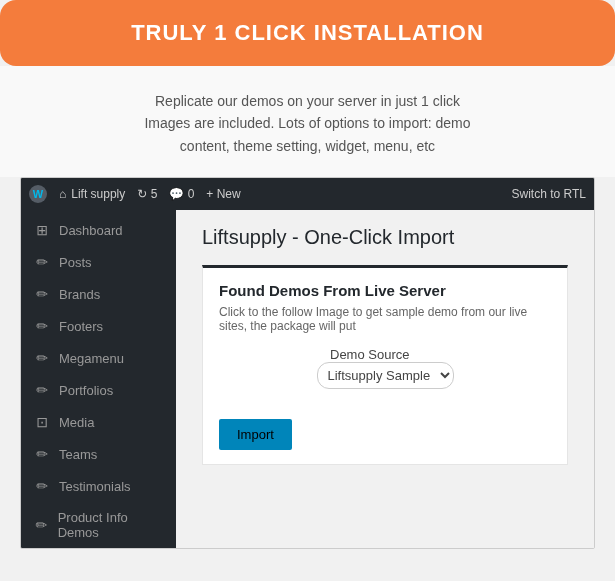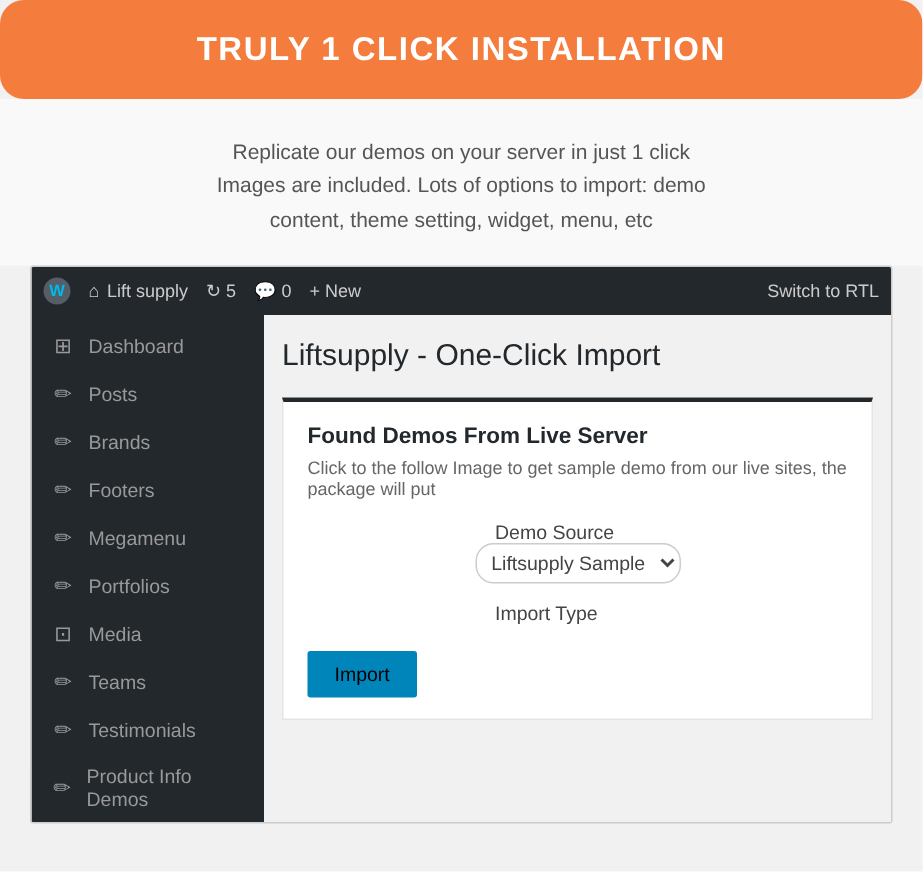--- a/index.html
+++ b/index.html
@@ -112,21 +112,21 @@
     .wp-sidebar .sidebar-item .icon {
       font-size: 14px;
       width: 18px;
       text-align: center;
       color: #999;
     }
 
     
     .wp-content {
       flex: 1;
-      padding: 16px 12px;
+      padding: 16px 26px;
       background: #f1f1f1;
     }
 
     .wp-content h2 {
       font-size: 20px;
       color: #23282d;
       font-weight: 400;
       margin-bottom: 16px;
     }
 
@@ -276,21 +276,20 @@
         <p class="subtitle">Click to the follow Image to get sample demo from our live sites, the package will put</p>
 
         <div class="form-row">
           <label>Demo Source</label>
           <select>
             <option>Liftsupply Sample</option>
           </select>
         </div>
 
         <div class="form-row">
-          <label>Import Type</label>
         </div>
 
         <button class="import-btn">Import</button>
       </div>
     </div>
 
   </div>
 </div>
 
 </body></html>

